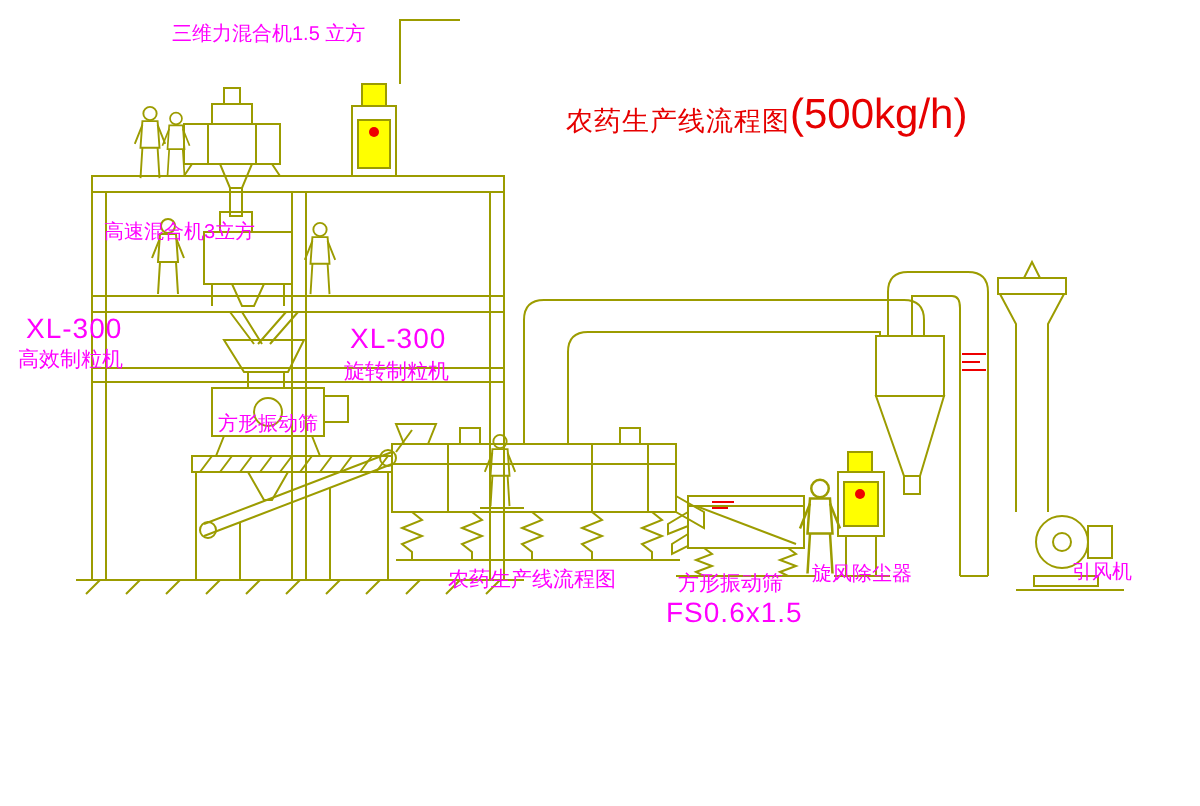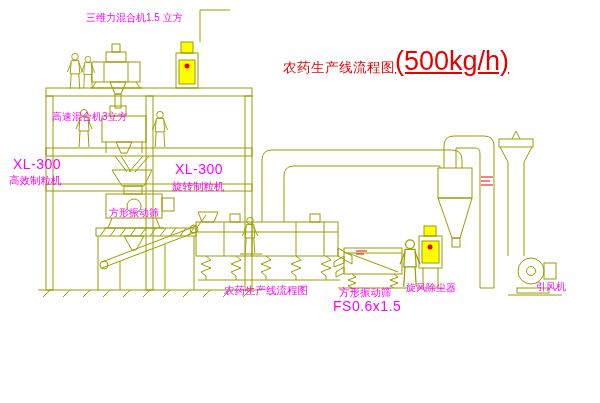--- a/index.html
+++ b/index.html
@@ -13,21 +13,21 @@
     font-family:"Liberation Sans", sans-serif;
   }
   .lbl.small { font-size:10px; }
   .lbl.model { font-size:14px; letter-spacing:0.5px; }
   .lbl.med { font-size:10.5px;font-family:Liberation Serif, serif; }
   .title {
     position:absolute; left:283px; top:46px; color:#e60000;
     display:flex; align-items:flex-end; white-space:nowrap;
   }
   .title .main { font-size:13.5px; letter-spacing:0.5px; }
-  .title .cap  { font-size:27px;text-decoration:underline; }
+  .title .cap  { font-size:21px; }
 </style>
 </head>
 <body>
 
 <div class="canvas">
 
   <svg width="600" height="403" viewBox="0 0 600 403" stroke="#9c9c00" fill="none" stroke-width="1">
     <defs>
       <g id="person" stroke="#9c9c00" fill="none">
         <circle cx="0" cy="-35" r="3.5"></circle>

